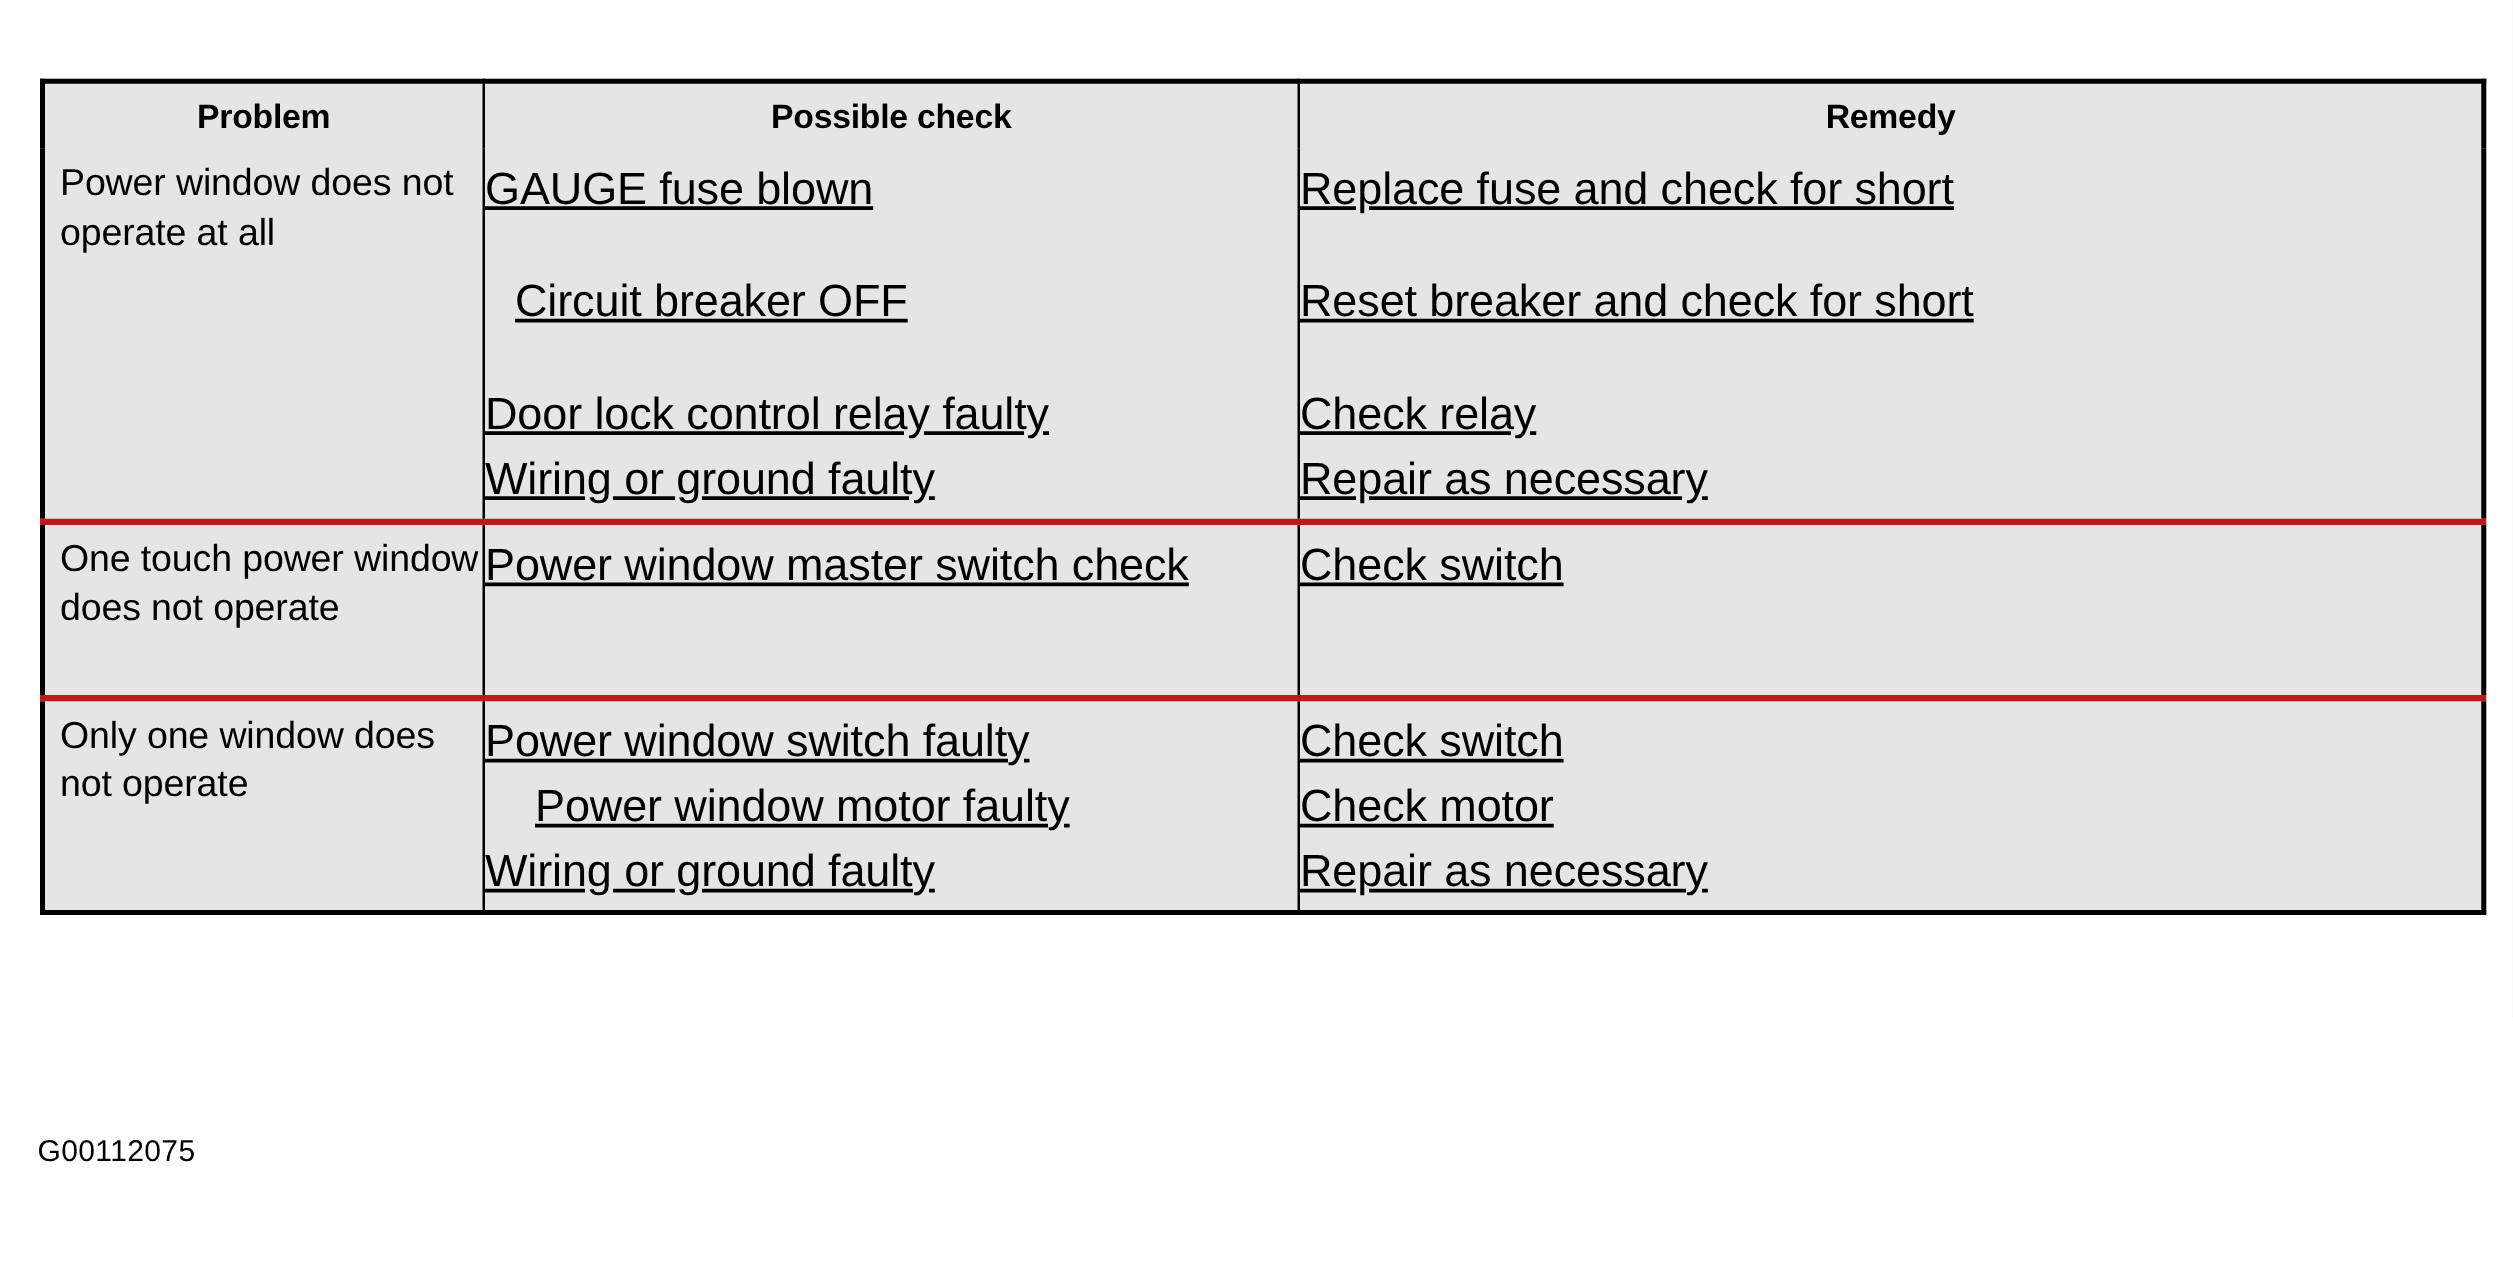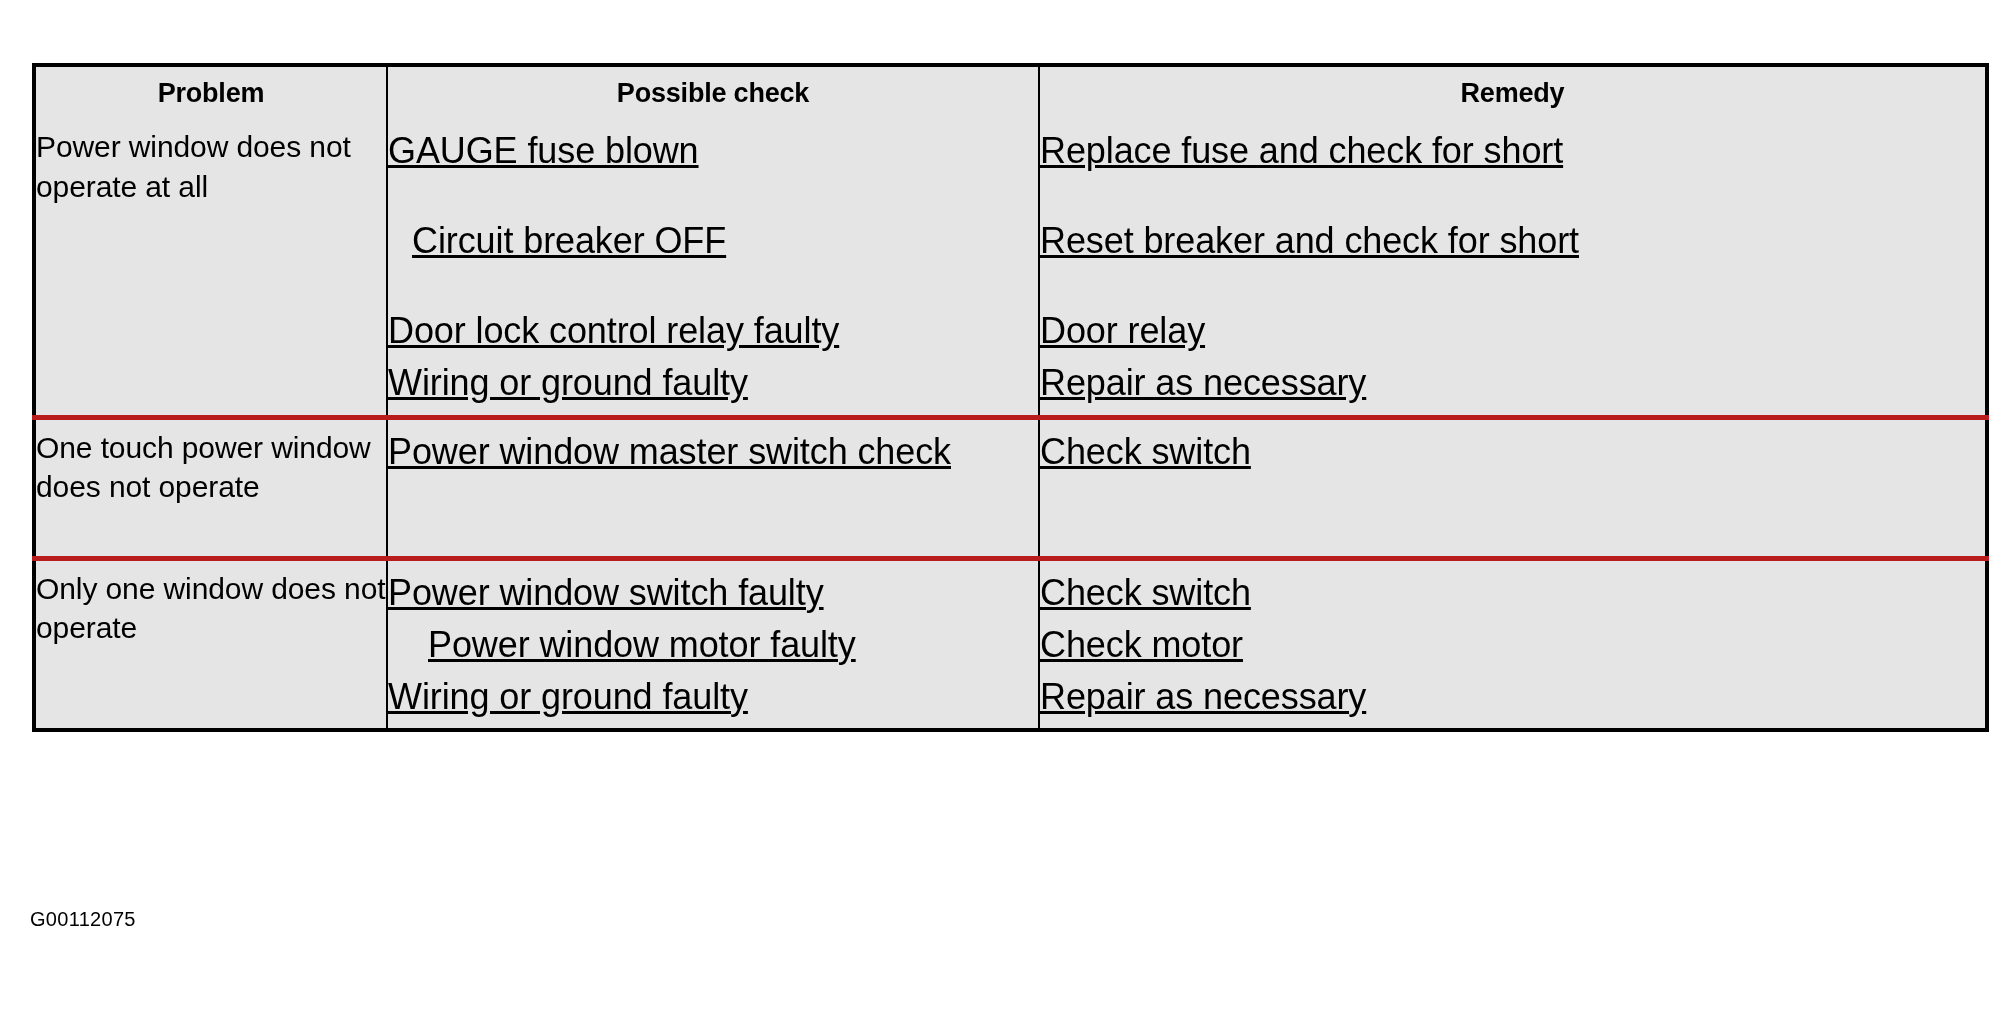--- a/index.html
+++ b/index.html
@@ -92,40 +92,41 @@
   td.col-remedy {
     padding-left: 22px;
     padding-right: 10px;
   }
 
   .cell-text {
     font-size: 30px;
     line-height: 1.32;
     letter-spacing: -0.1px;
     white-space: pre-line;
+    padding-left: 12px;
   }
 
   
   .items {
     display: block;
   }
   .item {
     font-size: 36px;
     line-height: 1.32;
     letter-spacing: -0.1px;
     white-space: pre-line;
     box-sizing: border-box;
     text-decoration: underline;
   }
 
   .footer-code {
     position: absolute;
     left: 30px;
     top: 908px;
-    font-size: 20px;
+    font-size: 24px;
     letter-spacing: 0.3px;
     color: #000;
   }
 </style>
 </head>
 <body>
 
 <div class="page">
 
   <div class="table-wrap">
@@ -152,21 +153,21 @@
                 <div class="item" style="min-height: 90px;">GAUGE fuse blown</div>
                 <div class="item" style="min-height: 90px; margin-left: 24px;">Circuit breaker OFF</div>
                 <div class="item" style="min-height: 52px;">Door lock control relay faulty</div>
                 <div class="item" style="min-height: 44px;">Wiring or ground faulty</div>
               </div>
             </td>
             <td class="col-remedy sep">
               <div class="items">
                 <div class="item" style="min-height: 90px;">Replace fuse and check for short</div>
                 <div class="item" style="min-height: 90px;">Reset breaker and check for short</div>
-                <div class="item" style="min-height: 52px;">Door relay</div>
+                <div class="item" style="min-height: 52px;">Check relay</div>
                 <div class="item" style="min-height: 44px;">Repair as necessary</div>
               </div>
             </td>
           </tr>
           <tr class="body-row">
             <td class="col-problem">
               <div class="cell-text">One touch power window does not operate</div>
             </td>
             <td class="col-cause sep">
               <div class="items">

